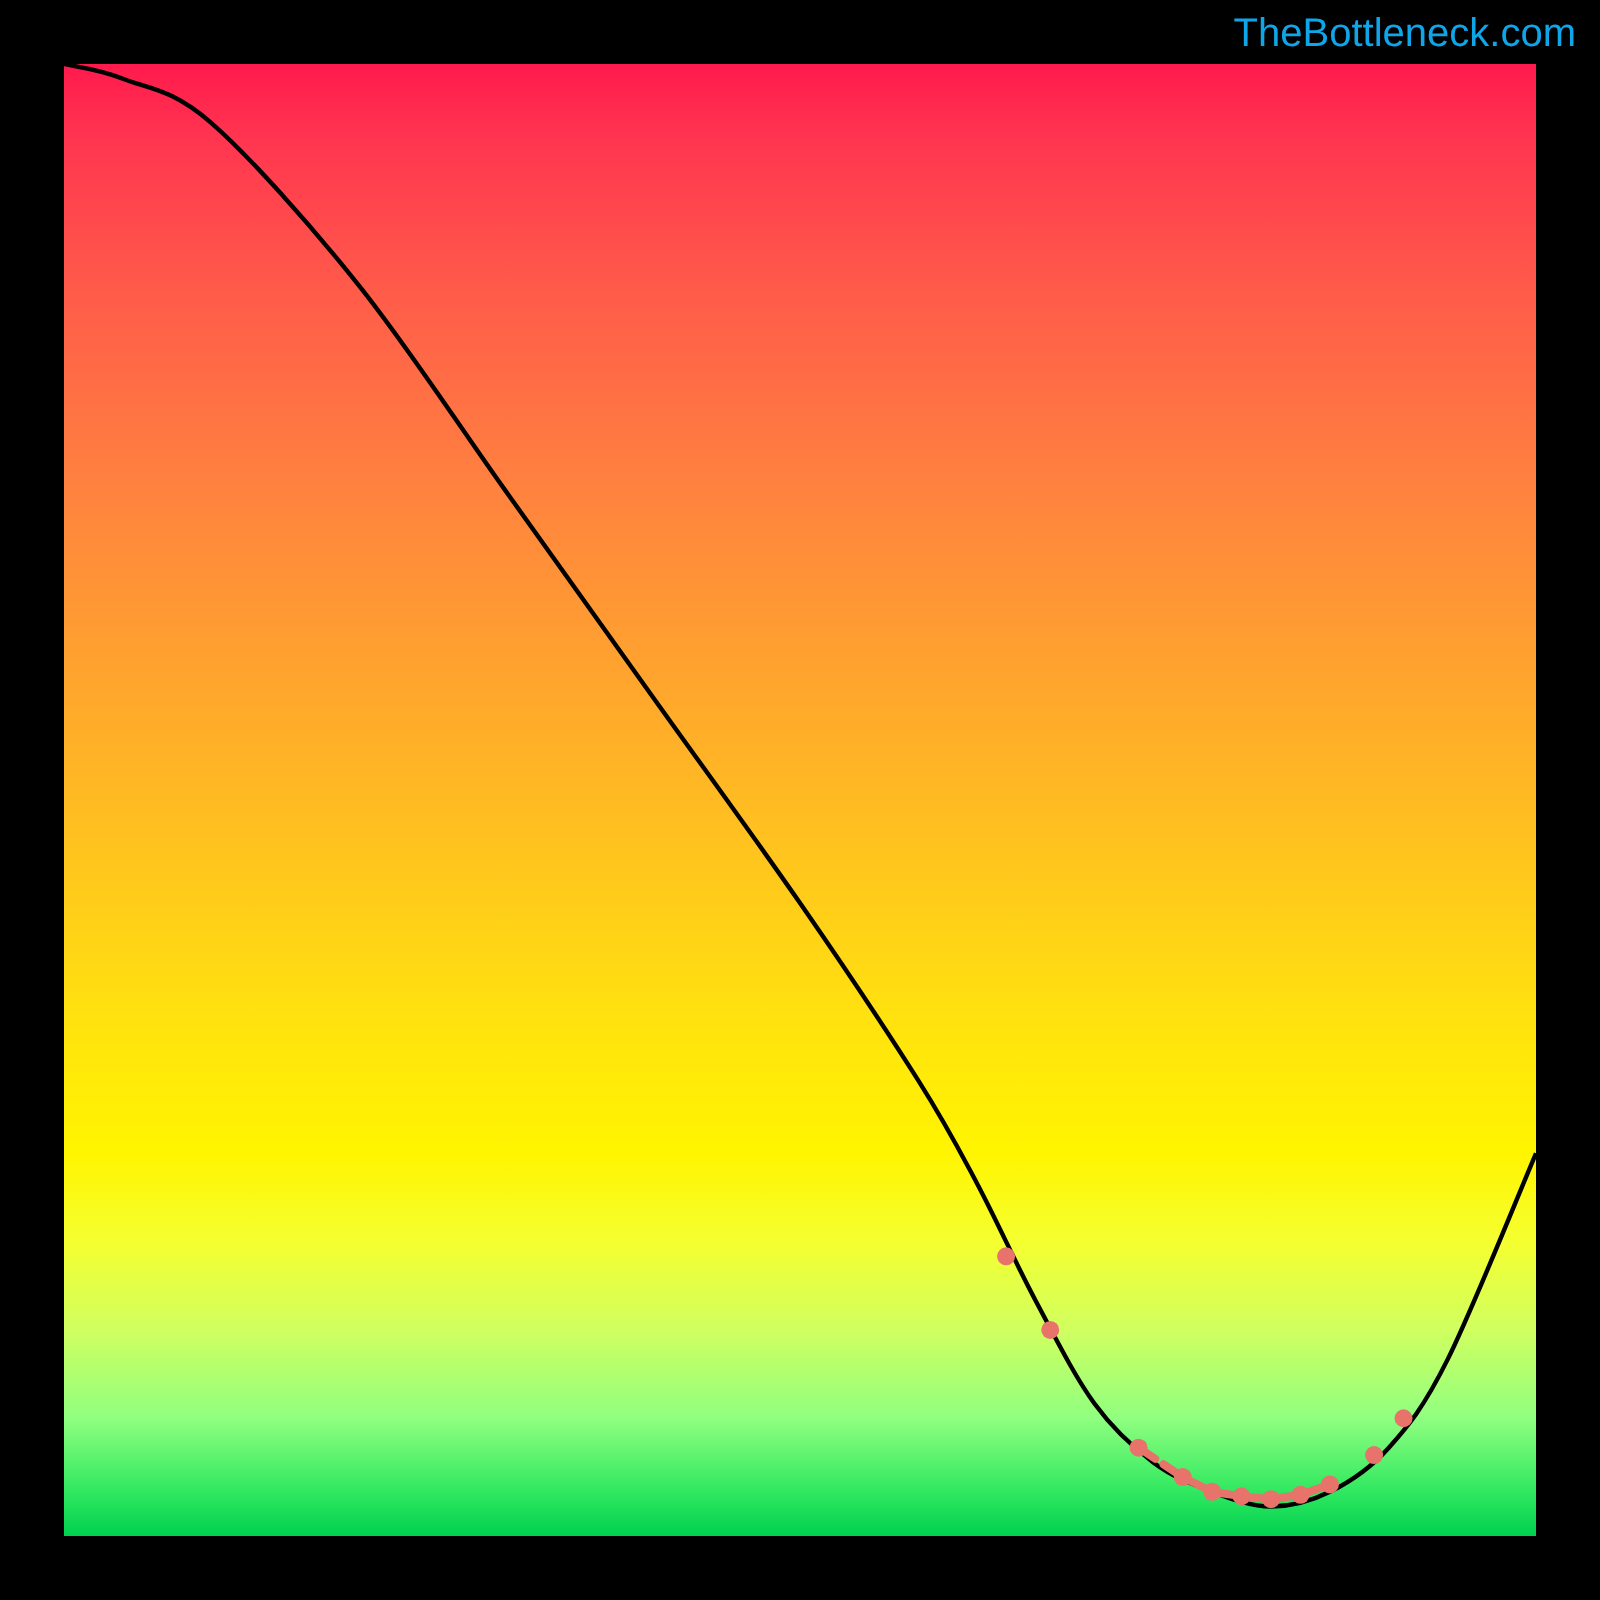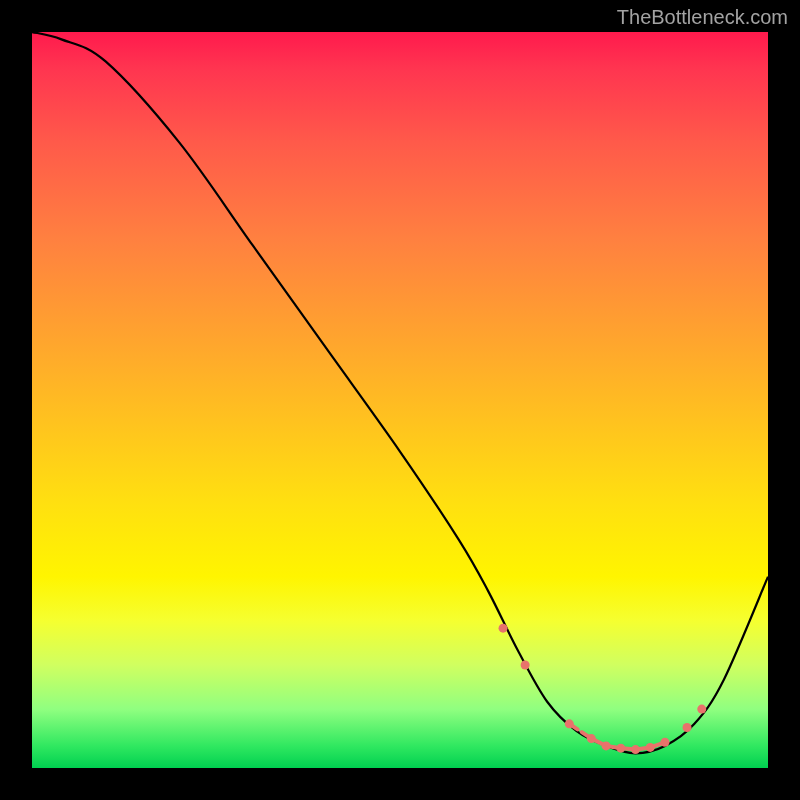--- a/index.html
+++ b/index.html
@@ -7,21 +7,21 @@
     width: 800px;
     height: 800px;
     background: #000;
     position: relative;
     font-family: Arial, sans-serif;
   }
   .watermark {
     position: absolute;
     top: 6px;
     right: 12px;
-    color: #a3a3a3;
+    color: #0ea5e9;
     font-size: 20px;
     font-weight: 500;
     z-index: 10;
   }
   .plot-area {
     position: absolute;
     top: 32px;
     left: 32px;
     width: 736px;
     height: 736px;

